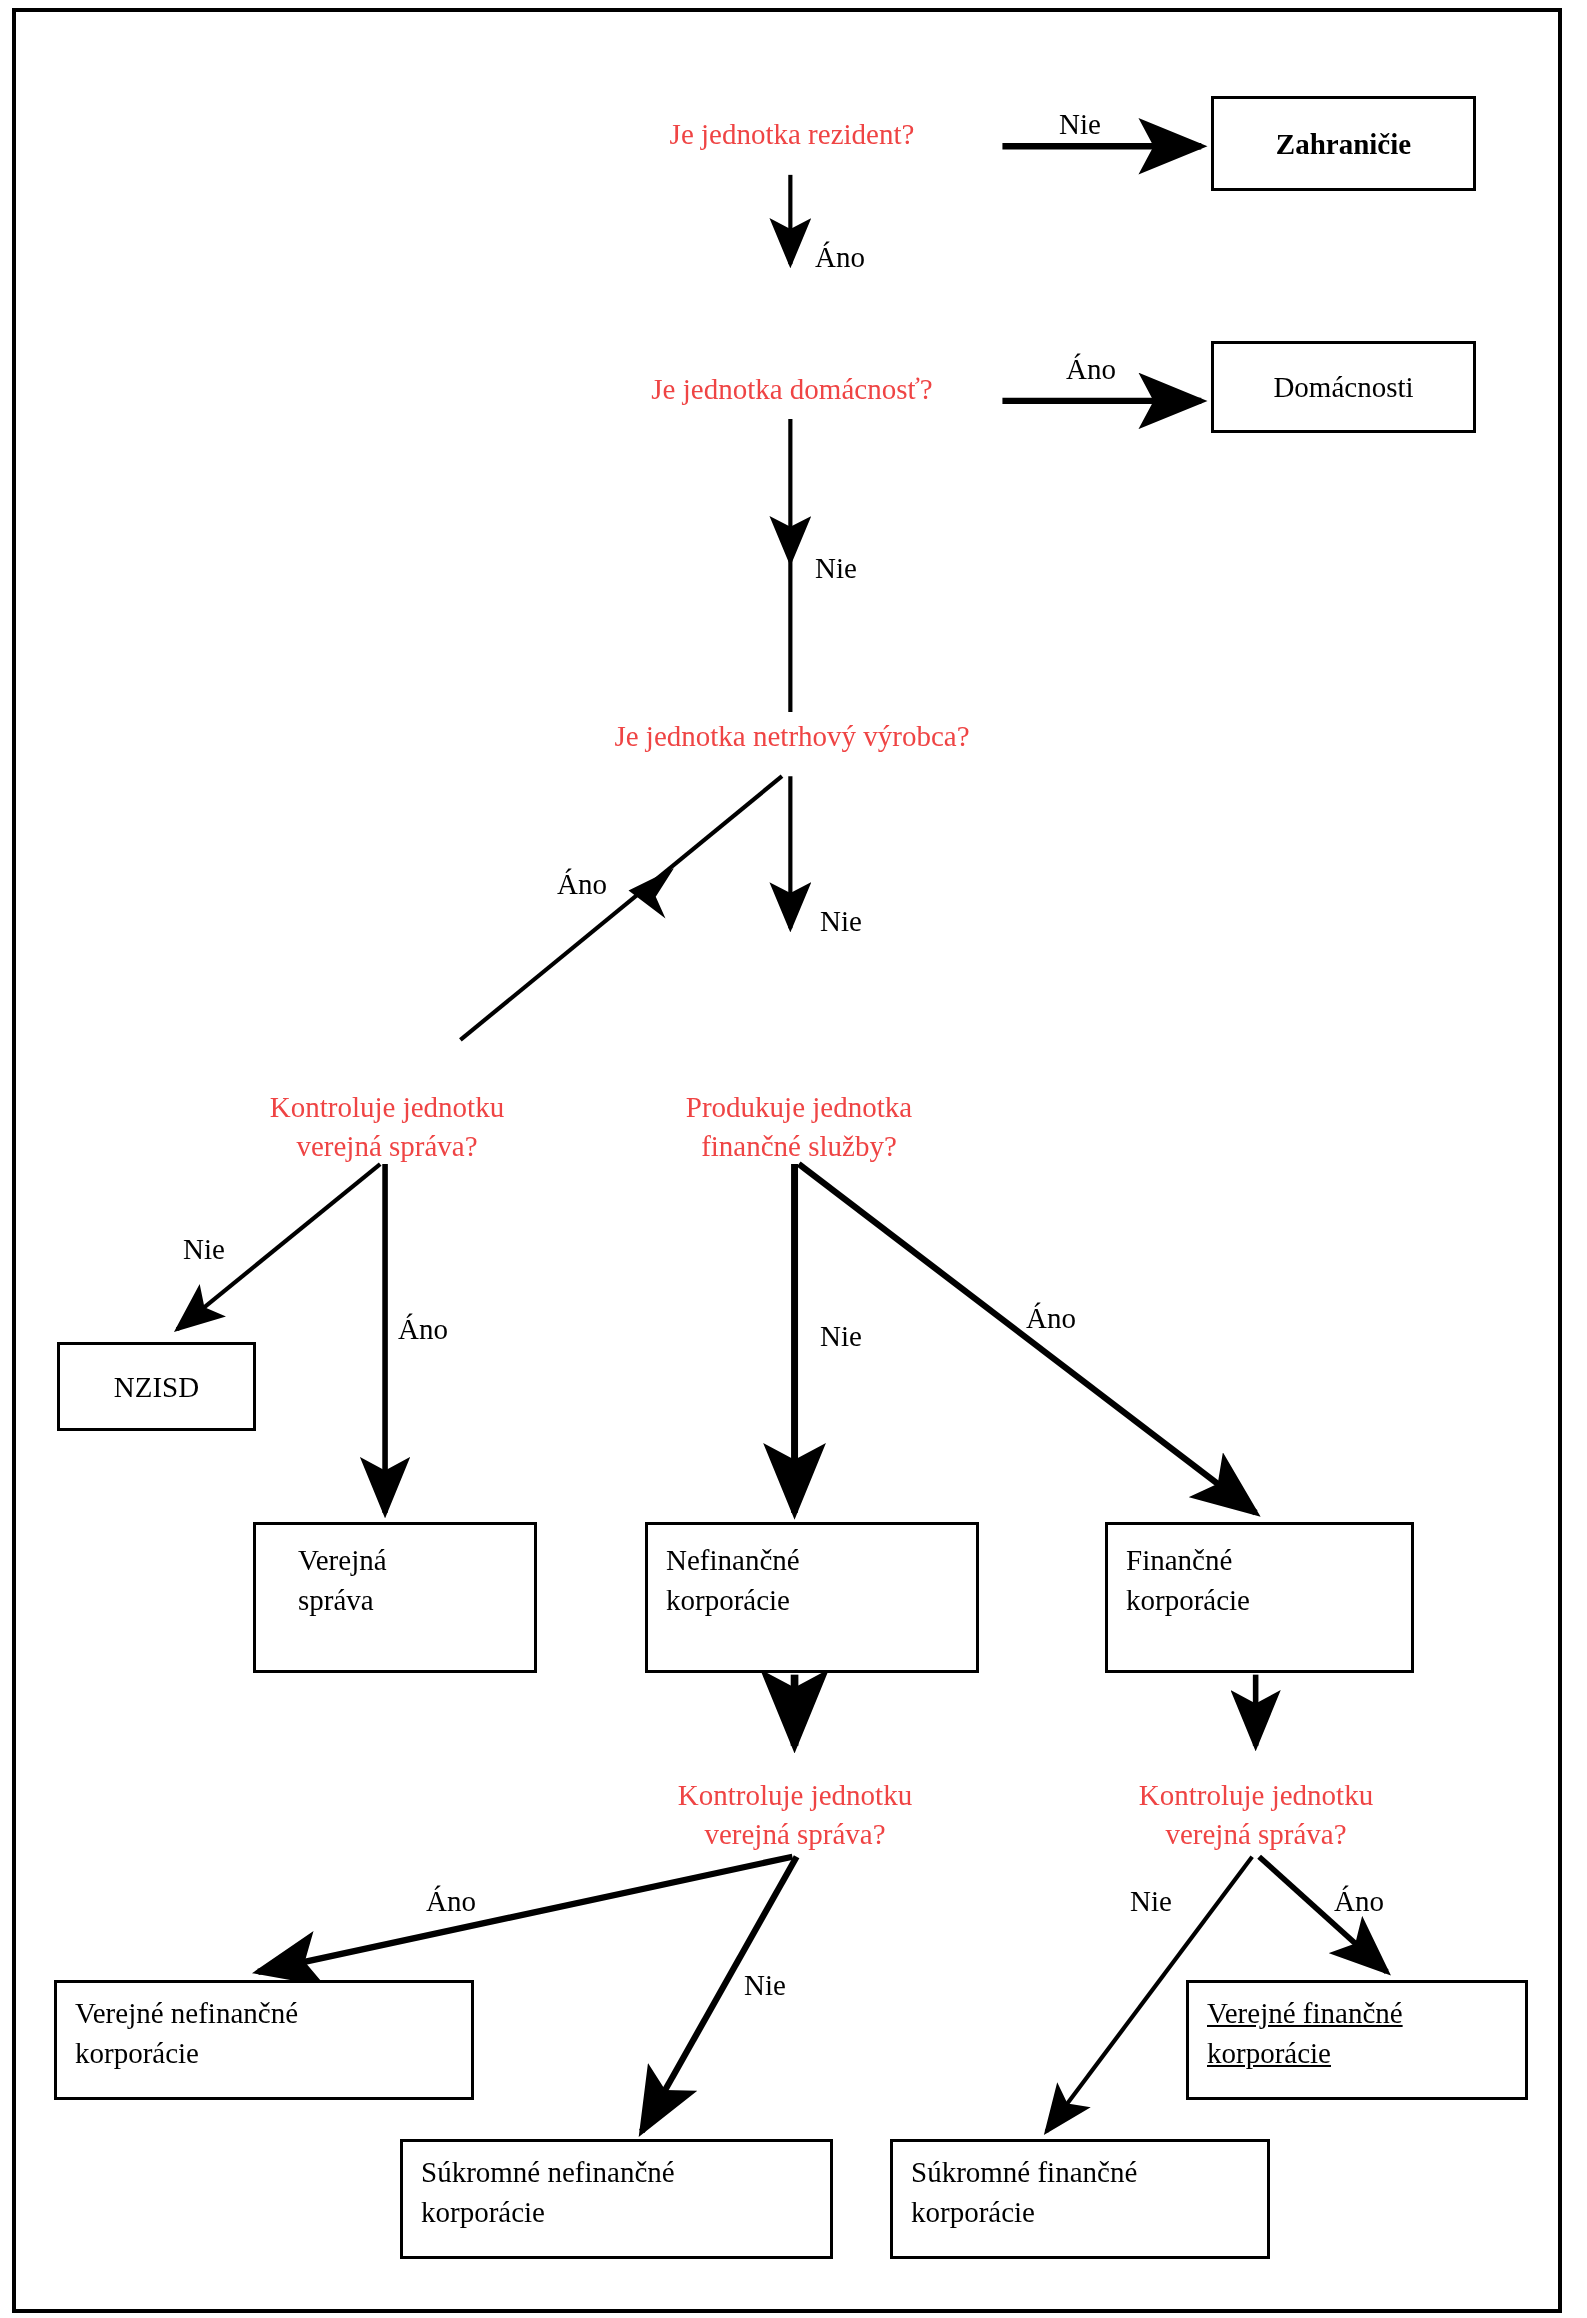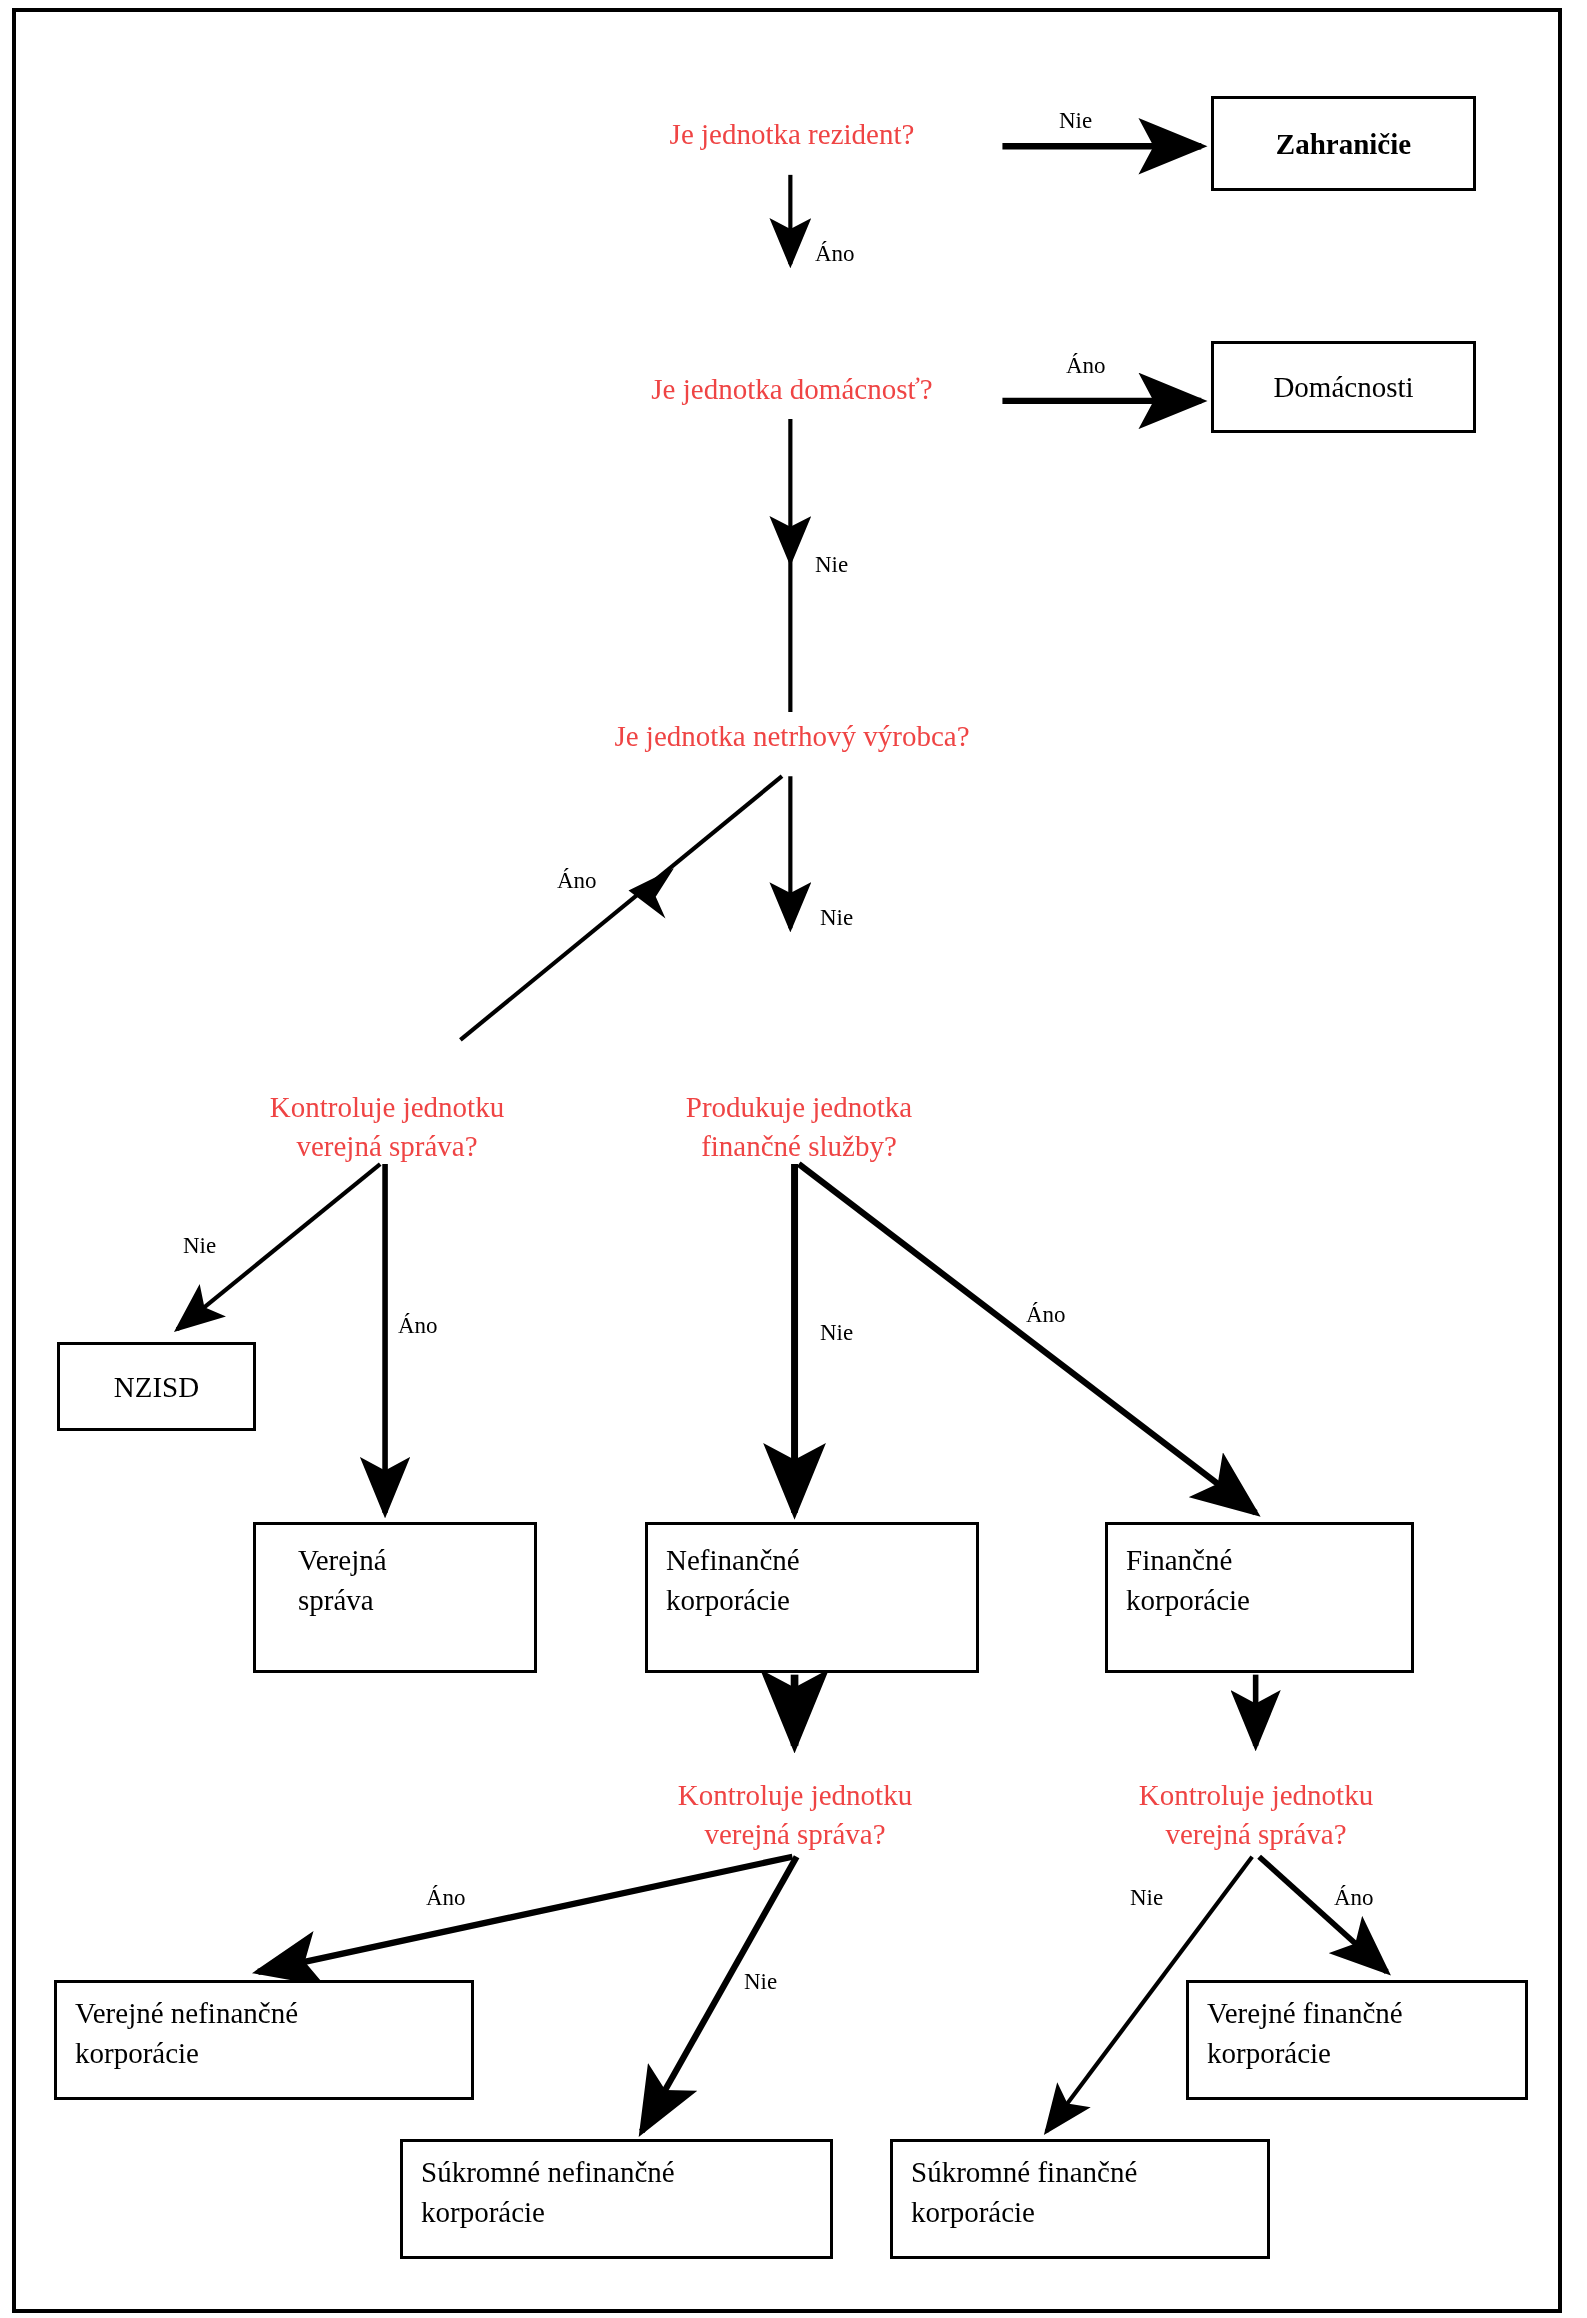--- a/index.html
+++ b/index.html
@@ -61,21 +61,21 @@
   .decision {
     position: absolute;
     font-size: 29px;
     line-height: 1.33;
     color: #ef4444;
     text-align: center;
     white-space: pre-line;
   }
   .edge-label {
     position: absolute;
-    font-size: 23px;
+    font-size: 29px;
     line-height: 1.2;
     color: #000000;
     white-space: nowrap;
   }
 </style>
 </head>
 <body>
 
 <div id="page">
 
@@ -175,21 +175,21 @@
     <div class="box-text" style="top:44%;">Verejné  nefinančné
 korporácie</div>
   </div>
 
   <div class="node-box" style="left:400px; top:2139px; width:433px; height:120px;">
     <div class="box-text" style="top:44%;">Súkromné nefinančné
 korporácie</div>
   </div>
 
   <div class="node-box" style="left:1186px; top:1980px; width:342px; height:120px;">
-    <div class="box-text" style="top:44%;">Verejné finančné
+    <div class="box-text" style="top:44%;text-decoration:underline;">Verejné finančné
 korporácie</div>
   </div>
 
   <div class="node-box" style="left:890px; top:2139px; width:380px; height:120px;">
     <div class="box-text" style="top:44%;">Súkromné finančné
 korporácie</div>
   </div>
 
   <div class="edge-label" style="left:1059px; top:107px;">Nie</div>
 

